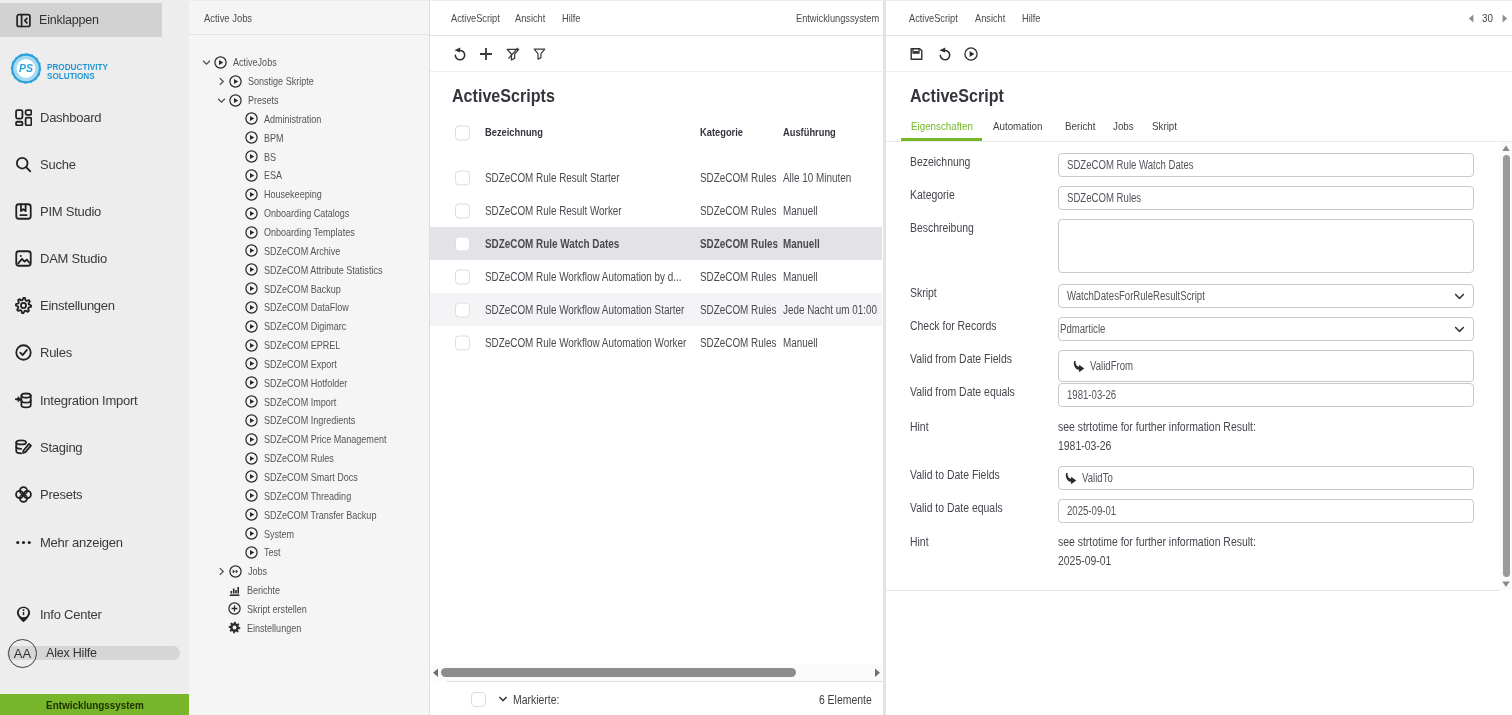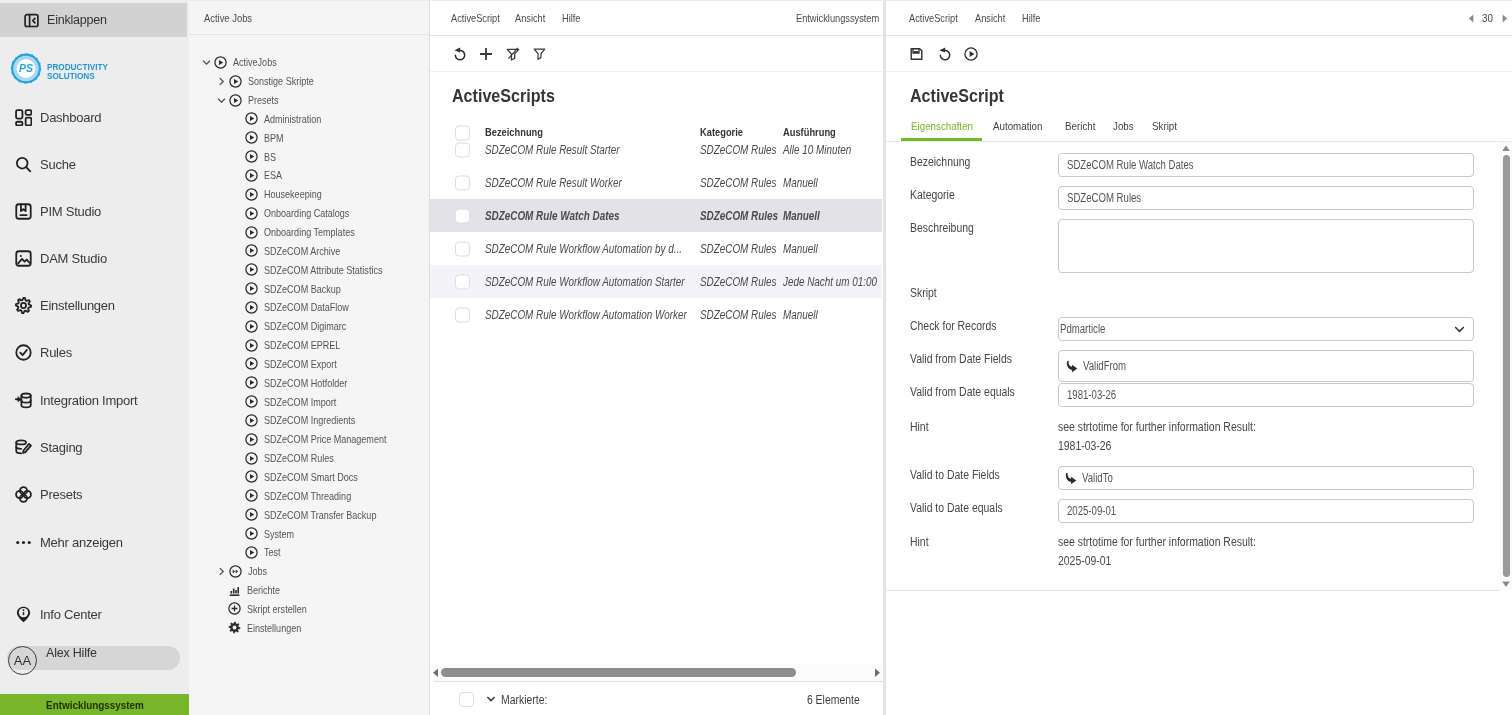--- a/index.html
+++ b/index.html
@@ -2,28 +2,28 @@
 <html><head><meta charset="utf-8">
 <style>
 * { margin:0; padding:0; box-sizing:border-box; }
 html,body { width:1512px; height:715px; overflow:hidden; font-family:"Liberation Sans", sans-serif; }
 #app { position:relative; width:1512px; height:715px; background:#fff; }
 svg { display:block; }
 .tx { display:inline-block; transform-origin:0 50%; white-space:nowrap; }
 
 
 #sb { position:absolute; left:0; top:0; width:189px; height:715px; background:#ededed; }
-#collbar { position:absolute; left:0; top:3px; width:187px; height:34px; background:#d2d2d2; display:flex; align-items:center;padding-left:8px; }
+#collbar { position:absolute; left:0; top:3px; width:162px; height:34px; background:#d2d2d2; display:flex; align-items:center; }
 #collbar svg { margin-left:16px; }
 #collbar span { margin-left:8px; font-size:12.5px; letter-spacing:-0.2px; color:#333; }
 #logo { position:absolute; left:0; top:45px; }
 .mitem { position:absolute; left:15px; display:flex; align-items:center; height:22px; }
 .mico { width:17px; height:17px; }
 .mitem span { margin-left:8px; font-size:13px; letter-spacing:-0.25px; color:#3a3a3a; }
-#pill { position:absolute; left:7px; top:646px; width:173px; height:24px; background:#d6d6d6; border-radius:16px; display:flex; }
+#pill { position:absolute; left:7px; top:646px; width:173px; height:14px; background:#d6d6d6; border-radius:16px; display:flex; align-items:center; }
 #pill .av { width:29px; height:29px; border:1.5px solid #3c3c3c; border-radius:50%; margin-left:1px; display:flex; align-items:center; justify-content:center; font-size:13px; color:#2f2f2f; flex:none; }
 #pill .nm { margin-left:9px; font-size:12.5px; letter-spacing:-0.2px; color:#333; }
 #envbar { position:absolute; left:0; top:694px; width:189px; height:21px; background:#77b62b; }
 #envbar span { position:absolute; left:50%; top:50%; transform:translate(-50%,-50%) scaleX(0.86); font-size:11.5px; font-weight:bold; color:#213200; white-space:nowrap; }
 
 
 #tree { position:absolute; left:189px; top:0; width:241px; height:715px; background:#f5f5f5; border-right:1px solid #dcdcdc; border-top:1px solid #ececec; }
 #thead { position:absolute; left:15px; top:11.5px; font-size:10px; color:#4c4c4c; transform:scaleX(0.94); transform-origin:0 0; }
 #tline { position:absolute; left:0; top:33px; width:240px; border-top:1px solid #e3e3e3; }
 #trows { position:absolute; left:0; top:52px; width:240px; }
@@ -37,36 +37,36 @@
 #mid { position:absolute; left:430px; top:0; width:456px; height:715px; background:#fff; border-top:1px solid #ececec; }
 #mid .vborder { position:absolute; right:0; top:0; width:3px; height:715px; background:#e3e3e3; }
 .menubar { position:absolute; left:0; top:0; width:100%; height:35px; border-bottom:1px solid #e4e4e4; }
 .menubar .mi { position:absolute; top:11px; font-size:10.5px; color:#4a4a4a; transform:scaleX(0.88); transform-origin:0 0; white-space:nowrap; }
 .toolbar { position:absolute; left:0; top:35px; width:100%; height:36px; border-bottom:1px solid #efefef; }
 .toolbar span { position:absolute; top:50%; transform:translateY(-50%); }
 .title { position:absolute; font-size:18.5px; font-weight:bold; color:#35353d; transform:scaleX(0.87); transform-origin:0 0; }
 #mid .title { left:22px; top:84px; }
 #mhead { position:absolute; left:0; top:115px; width:452px; height:33px; font-weight:bold; font-size:11.5px; color:#35353d; }
 #mhead .tx { transform:scaleX(0.81); }
-#lrows { position:absolute; left:0; top:132px; width:452px;font-style:italic; }
+#lrows { position:absolute; left:0; top:160px; width:452px; }
 .lrow { position:relative; width:452px; height:33px; font-size:12px; color:#4a4a50; }
 .lrow.sel { background:#e3e3e7; }
 .lrow.alt { background:#f4f4f6; }
 .lrow .tx, #mhead .tx { position:absolute; top:50%; }
 .lrow .tx { transform:scaleX(0.824); }
 .c0 { position:absolute; left:25px; top:50%; transform:translateY(-50%); }
 #mhead .c0 { transform:translateY(-50%); }
 .c1 { left:55px; width:246px; overflow:hidden; }
 .c2 { left:270px; }
 .c3 { left:353px; }
 .lrow .tx, #mhead .tx { margin-top:-7px; }
 .cbx { display:block; width:15px; height:15px; background:#fff; border:1.5px solid #dcdde2; border-radius:4px; }
 #hscroll { position:absolute; left:0; top:663px; width:453px; height:17px; background:#fbfbfb; }
 #hthumb { position:absolute; left:11px; top:3.5px; width:355px; height:9.5px; border-radius:5px; background:#8e8e8e; }
-#mfoot { position:absolute; left:4px; top:680px; width:453px; height:34px; border-top:1px solid #e3e3e3; background:#fff; }
+#mfoot { position:absolute; left:16px; top:680px; width:453px; height:34px; border-top:1px solid #e3e3e3; background:#fff; }
 #mfoot .cbx { position:absolute; left:25px; top:10px; }
 #mfoot .fchev { position:absolute; left:51px; top:11px; }
 #mfoot .mk { position:absolute; left:67px; top:11px; font-size:12px; color:#3f3f3f; transform:scaleX(0.87); transform-origin:0 0; }
 #mfoot .el { position:absolute; right:27px; top:11px; font-size:12px; color:#3f3f3f; transform:scaleX(0.87); transform-origin:100% 0; }
 
 
 #right { position:absolute; left:886px; top:0; width:626px; height:715px; background:#fff; border-top:1px solid #ececec; }
 #right .title { left:24px; top:84px; }
 #tabs { position:absolute; left:0; top:117px; width:626px; height:24px; border-bottom:1px solid #e9e9e9; }
 .tab { position:absolute; top:2px; font-size:11.5px; color:#3f3f46; transform:scaleX(0.85); transform-origin:0 0; white-space:nowrap; }
@@ -634,29 +634,35 @@
         <div class="finput" style="top:11px;height:24px;padding-left:8px">
           <span class="fval tx">SDZeCOM Rule Watch Dates</span>
         </div>
 <div class="flabel tx" style="top:46px">Kategorie</div>
         <div class="finput" style="top:44px;height:24px;padding-left:8px">
           <span class="fval tx">SDZeCOM Rules</span>
         </div>
 <div class="flabel tx" style="top:79px">Beschreibung</div>
         <div class="finput" style="top:77px;height:54px;padding-left:8px"></div>
 <div class="flabel tx" style="top:144px">Skript</div>
+        <div class="finput" style="top:142px;height:24px;padding-left:8px">
+          <span class="fval tx">WatchDatesForRuleResultScript</span>
+          <svg class="ddc" width="13" height="13" viewBox="0 0 14 14">
+            <path d="M2.8 4.8 L7 9 L11.2 4.8" fill="none" stroke="#3a3a3a" stroke-width="1.7" stroke-linecap="round" stroke-linejoin="round"></path>
+          </svg>
+        </div>
 <div class="flabel tx" style="top:177px">Check for Records</div>
         <div class="finput" style="top:175px;height:24px;padding-left:1px">
           <span class="fval tx">Pdmarticle</span>
           <svg class="ddc" width="13" height="13" viewBox="0 0 14 14">
             <path d="M2.8 4.8 L7 9 L11.2 4.8" fill="none" stroke="#3a3a3a" stroke-width="1.7" stroke-linecap="round" stroke-linejoin="round"></path>
           </svg>
         </div>
 <div class="flabel tx" style="top:210px">Valid from Date Fields</div>
-        <div class="finput" style="top:208px;height:32px;padding-left:7px">
+        <div class="finput" style="top:208px;height:32px;padding-left:14px">
           <svg width="12" height="13" viewBox="0 0 13 13" style="flex:none">
             <path d="M2.9 0.2 C2.5 3.4 3.4 6.2 6.6 6.9 L6.6 4.6 L12.2 8.6 L6.6 12.6 L6.6 10.3 C1.6 9.7 0.4 4.4 1.1 0.9 Z" fill="#2b2b2b"></path>
           </svg>
           <span class="fval tx" style="margin-left:5px">ValidFrom</span>
         </div>
 <div class="flabel tx" style="top:243px">Valid from Date equals</div>
         <div class="finput" style="top:241px;height:24px;padding-left:8px">
           <span class="fval tx">1981-03-26</span>
         </div>
 <div class="flabel tx" style="top:278px">Hint</div>

